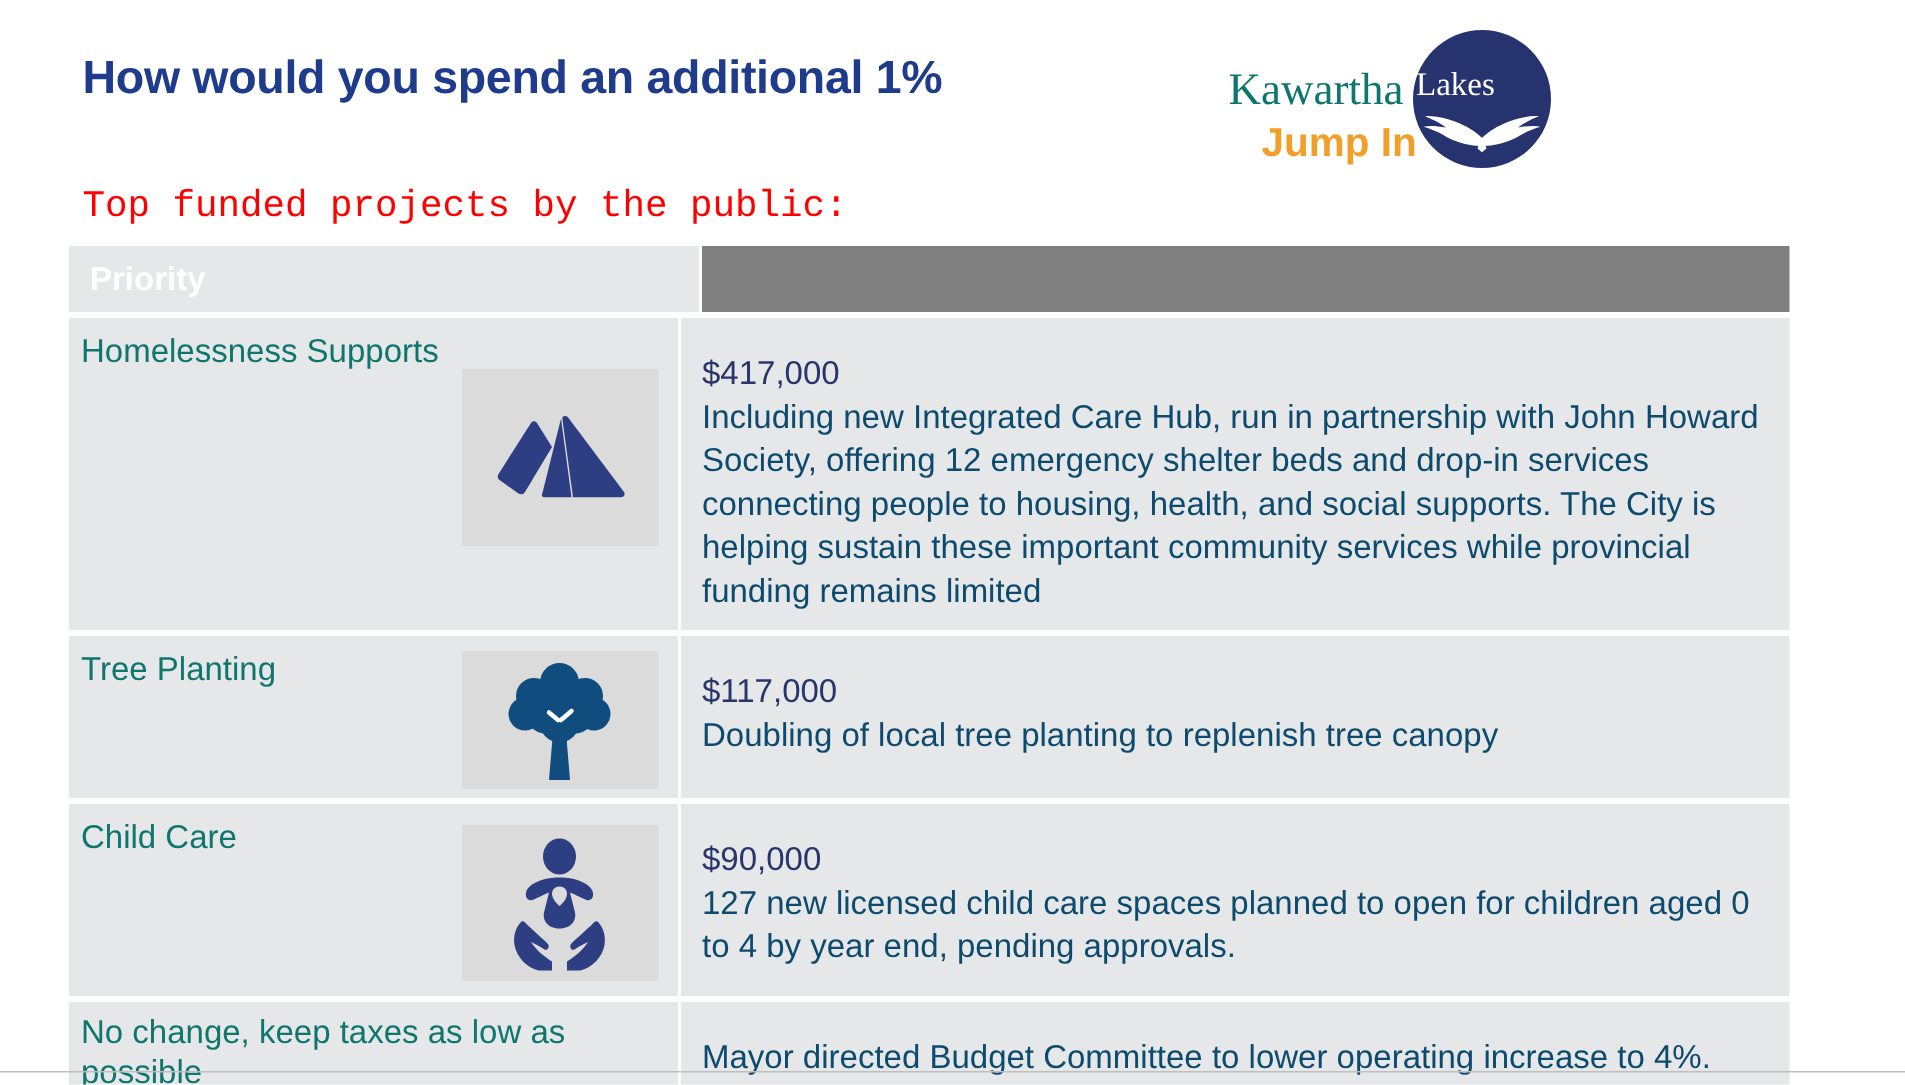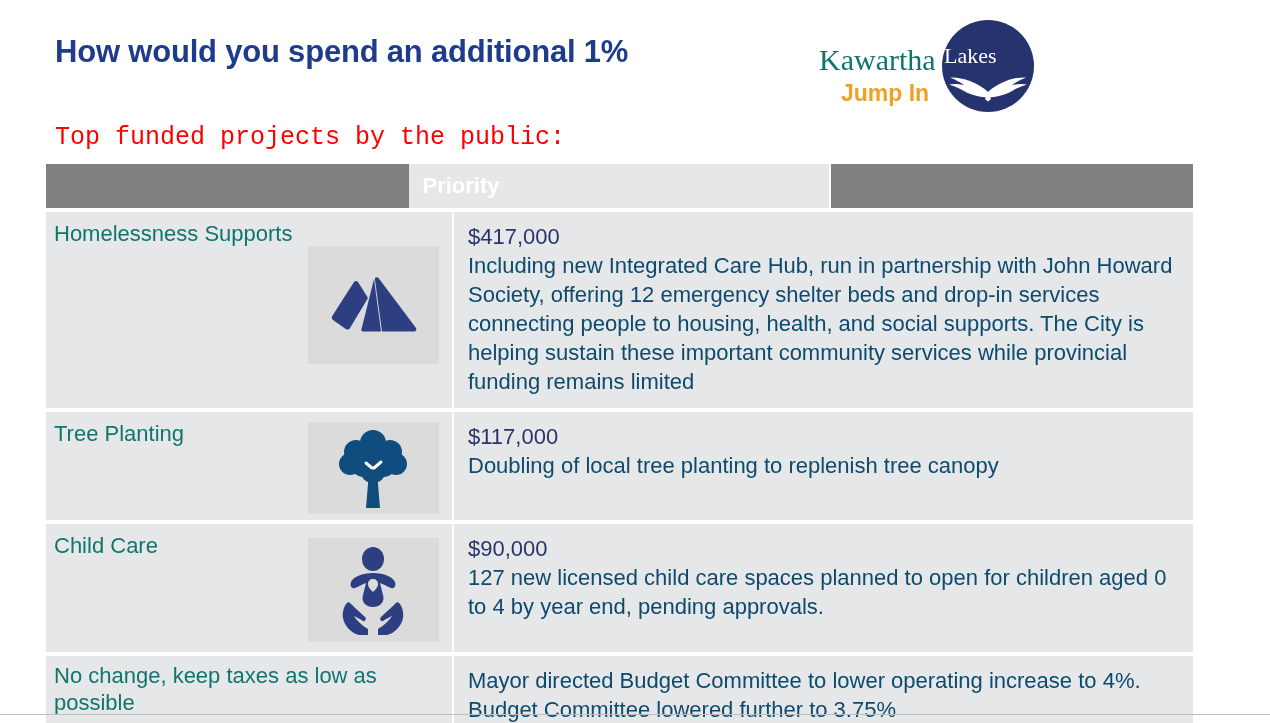--- a/index.html
+++ b/index.html
@@ -97,38 +97,37 @@
     font-family: "Liberation Serif", serif;
     font-size: 22px;
     color: #FFFFFF;
     white-space: nowrap;
     z-index: 3;
   }
   .logo-jumpin {
     position: absolute;
     left: 22px;
     top: 60px;
-    font-size: 23px;
+    font-size: 27px;
     font-weight: bold;
     color: #F0A028;
     white-space: nowrap;
   }
 
   
   .table {
     position: absolute;
     left: 46px;
     top: 164px;
     width: 1147px;
   }
   .trow {
     display: flex;
     width: 100%;
     margin-bottom: 4px;
-    justify-content: center;
   }
   .trow:last-child { margin-bottom: 0; }
 
   .thead {
     background: #808080;
     margin-bottom: 4px;
   }
   .thead .cell {
     color: #FFFFFF;
     font-size: 22px;
@@ -153,21 +152,21 @@
     padding: 0;
   }
   .cell-divider {
     width: 2px;
     flex: 0 0 2px;
     background: #FFFFFF;
   }
   .cell-right {
     flex: 1 1 auto;
     background: #E6E7E8;
-    padding: 10px 14px 12px 14px;
+    padding: 22px 14px 12px 14px;
     box-sizing: border-box;
   }
 
   .priority-label {
     position: absolute;
     left: 8px;
     top: 8px;
     font-size: 22px;
     color: #0f766e;
     line-height: 27px;

